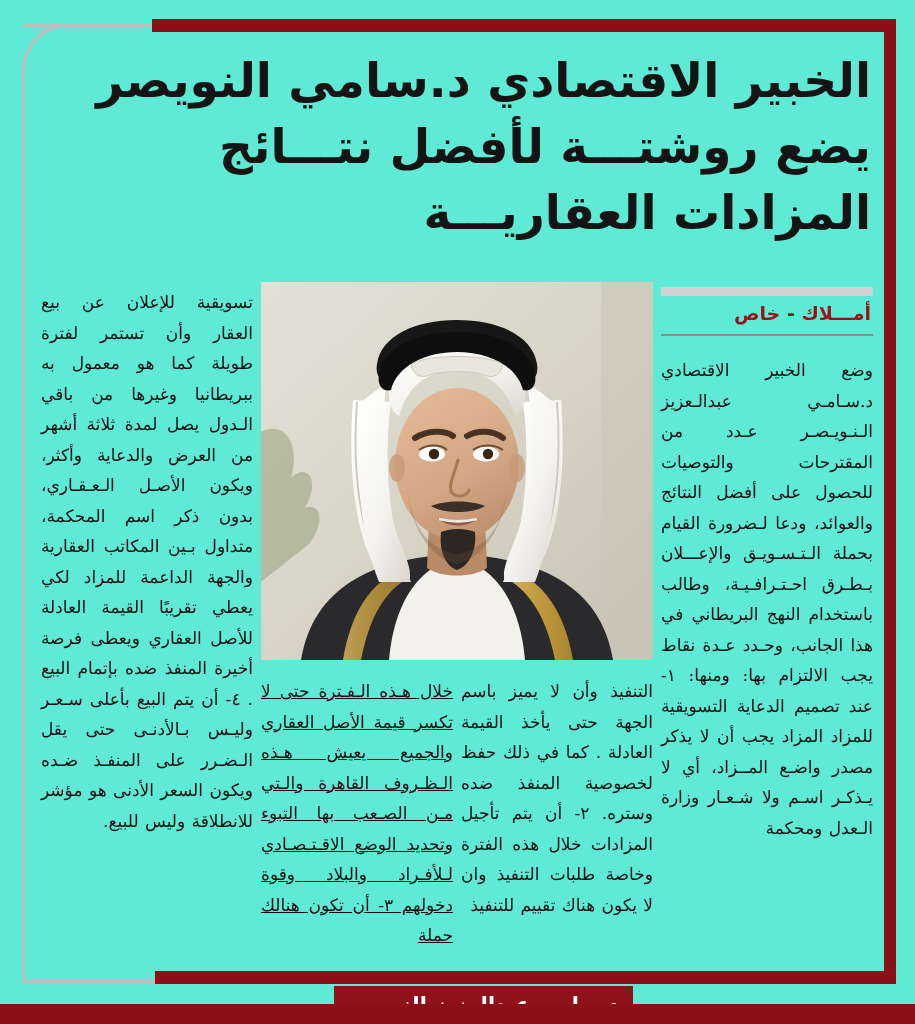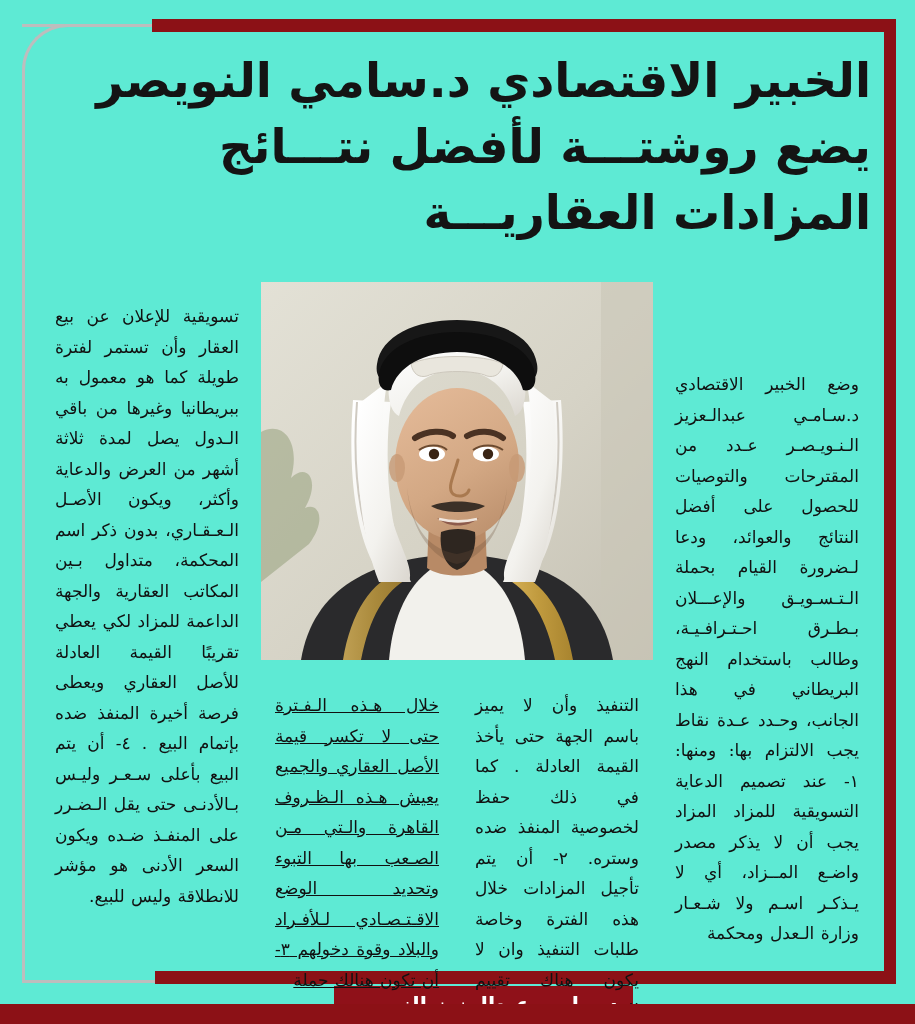--- a/index.html
+++ b/index.html
@@ -124,21 +124,21 @@
     position: absolute;
     direction: rtl;
     text-align: justify;
     text-align-last: right;
     color: #111111;
     font-family: "DejaVu Serif", "Liberation Serif", serif;
     font-size: 17px;
     line-height: 30.5px;
     word-spacing: 1px;
   }
-  .col p { margin: 14px; }
+  .col p { margin: 0; }
 
   
   .col-right {
     right: 42px;
     top: 355px;
     width: 212px;
   }
   
   .col-two {
     right: 262px;
@@ -200,20 +200,25 @@
   <div class="frame-red-top"></div>
   <div class="frame-red-right"></div>
   <div class="frame-red-bottom"></div>
 
   <div class="headline">
     <div class="headline-line">الخبير الاقتصادي د.سامي النويصر</div>
     <div class="headline-line">يضع روشتـــة لأفضل نتـــائج</div>
     <div class="headline-line">المزادات العقاريـــة</div>
   </div>
 
+  <div class="byline-wrap">
+    <div class="byline-gray-bar"></div>
+    <div class="byline-text">أمـــلاك - خاص</div>
+    <div class="byline-rule"></div>
+  </div>
 
   <div class="photo">
     <svg viewBox="0 0 392 378" preserveAspectRatio="xMidYMid slice">
       <defs>
         <linearGradient id="bgGrad" x1="0" y1="0" x2="1" y2="1">
           <stop offset="0%" stop-color="#e3e1d6"></stop>
           <stop offset="55%" stop-color="#d6d3c6"></stop>
           <stop offset="100%" stop-color="#c4c0b2"></stop>
         </linearGradient>
         <linearGradient id="ghutraGrad" x1="0.2" y1="0" x2="0.9" y2="1">

